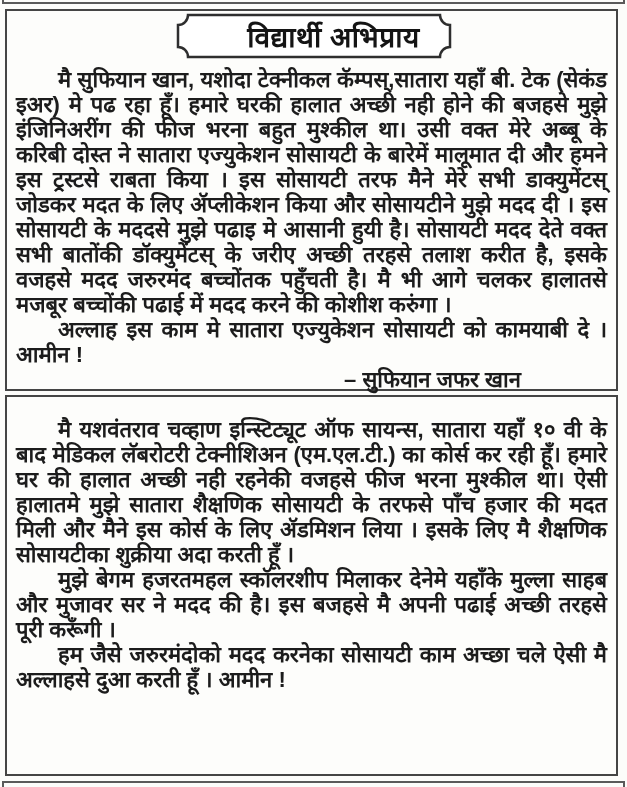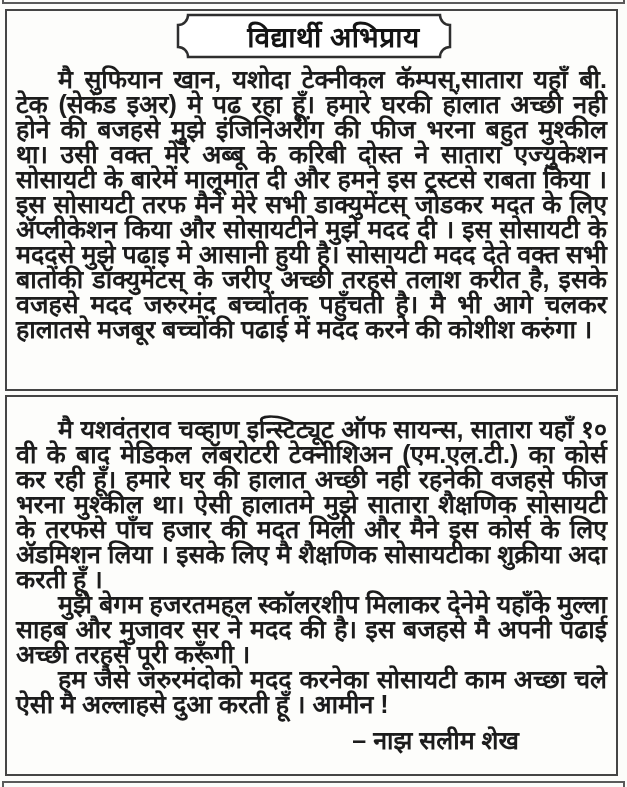--- a/index.html
+++ b/index.html
@@ -40,21 +40,21 @@
     left: 5px;
     width: 609px;
     border: 2px solid #454545;
     background: #fdfdfb;
     box-sizing: content-box;
   }
   .box1 { top: 9px;   height: 378px; }
   .box2 { top: 395px; height: 377px; }
   .box-inner {
     padding: 0 9px;
-    font-size: 25px;
+    font-size: 22px;
     font-weight: bold;
     line-height: 25px;
     text-align: justify;
   }
   .box1 .box-inner { padding-top: 56px; }
   .box2 .box-inner { padding-top: 20px; }
   .box-inner p { margin: 0; text-indent: 42px; }
   .signature {
     margin: 0 86px 0 auto;
     width: fit-content;
@@ -88,39 +88,40 @@
 
 <div class="page">
 
   <div class="top-fragment-line"></div>
   <div class="stub tl"></div>
   <div class="stub tr"></div>
 
   <div class="box box1">
     <div class="box-inner">
       <p>मै सुफियान खान, यशोदा टेक्नीकल कॅम्पस्,सातारा यहाँ बी. टेक (सेकंड इअर) मे पढ रहा हूँ। हमारे घरकी हालात अच्छी नही होने की बजहसे मुझे इंजिनिअरींग की फीज भरना बहुत मुश्कील था। उसी वक्त मेरे अब्बू के करिबी दोस्त ने सातारा एज्युकेशन सोसायटी के बारेमें मालूमात दी और हमने इस ट्रस्टसे राबता किया । इस सोसायटी तरफ मैने मेरे सभी डाक्युमेंटस् जोडकर मदत के लिए ॲप्लीकेशन किया और सोसायटीने मुझे मदद दी । इस सोसायटी के मददसे मुझे पढाइ मे आसानी हुयी है। सोसायटी मदद देते वक्त सभी बातोंकी डॉक्युमेंटस् के जरीए अच्छी तरहसे तलाश करीत है, इसके वजहसे मदद जरुरमंद बच्चोंतक पहुँचती है। मै भी आगे चलकर हालातसे मजबूर बच्चोंकी पढाई में मदद करने की कोशीश करुंगा ।</p>
+      <p>अल्लाह इस काम मे सातारा एज्युकेशन सोसायटी को कामयाबी दे । आमीन !</p>
       <div class="signature">
+        <div>– सुफियान जफर खान</div>
       </div>
     </div>
   </div>
 
   <div class="plaque">
     <svg width="276" height="46" viewBox="0 0 276 46">
       <path d="M 12 2 H 264 A 10 10 0 0 0 274 12 V 34 A 10 10 0 0 0 264 44 H 12 A 10 10 0 0 0 2 34 V 12 A 10 10 0 0 0 12 2 Z" fill="#ffffff" stroke="#2e2e2e" stroke-width="2.5"></path>
     </svg>
     <div class="plaque-title">विद्यार्थी अभिप्राय</div>
   </div>
 
   <div class="box box2">
     <div class="box-inner">
       <p>मै यशवंतराव चव्हाण इन्स्टिट्यूट ऑफ सायन्स, सातारा यहाँ १० वी के बाद मेडिकल लॅबरोटरी टेक्नीशिअन (एम.एल.टी.) का कोर्स कर रही हूँ। हमारे घर की हालात अच्छी नही रहनेकी वजहसे फीज भरना मुश्कील था। ऐसी हालातमे मुझे सातारा शैक्षणिक सोसायटी के तरफसे पाँच हजार की मदत मिली और मैने इस कोर्स के लिए ॲडमिशन लिया । इसके लिए मै शैक्षणिक सोसायटीका शुक्रीया अदा करती हूँ ।</p>
       <p>मुझे बेगम हजरतमहल स्कॉलरशीप मिलाकर देनेमे यहाँके मुल्ला साहब और मुजावर सर ने मदद की है। इस बजहसे मै अपनी पढाई अच्छी तरहसे पूरी करूँगी ।</p>
       <p>हम जैसे जरुरमंदोको मदद करनेका सोसायटी काम अच्छा चले ऐसी मै अल्लाहसे दुआ करती हूँ । आमीन !</p>
       <div class="signature">
-        <div>– नाझ सलीम शेख</div>
       </div>
     </div>
   </div>
 
   <div class="bottom-fragment-line"></div>
   <div class="stub bl"></div>
   <div class="stub br"></div>
 
 </div>
 

